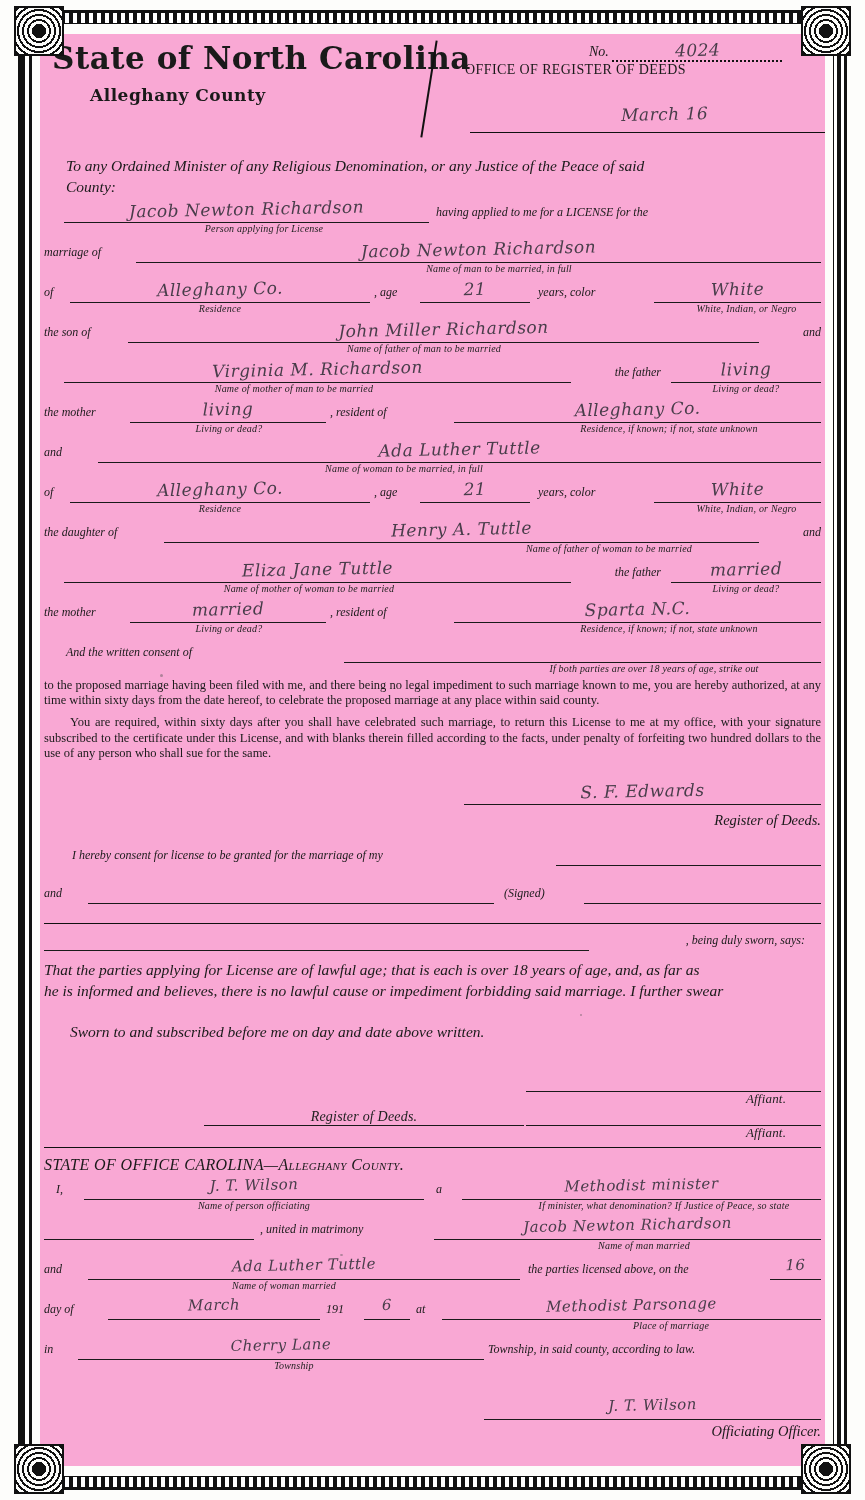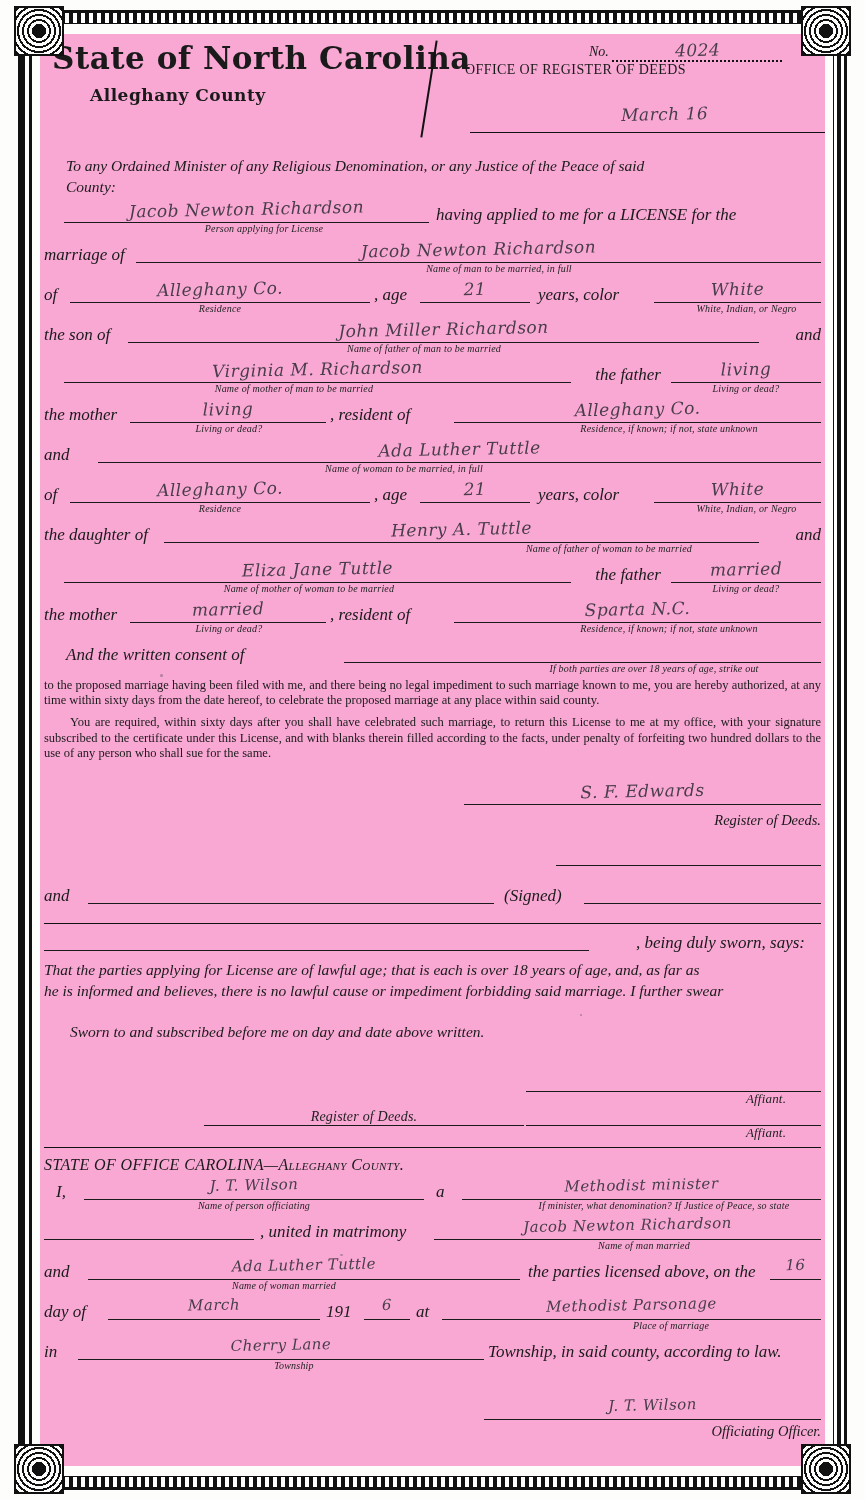--- a/index.html
+++ b/index.html
@@ -133,21 +133,21 @@
     margin: 0 4px;
   }
   .row {
     position: relative;
     margin: 0 4px;
     height: 42px;
   }
   .lbl {
     position: absolute;
     font-style: italic;
-    font-size: 17px;
+    font-size: 12px;
     top: 3px;
   }
   .line {
     position: absolute;
     border-bottom: 1px solid #1a1a1a;
     height: 20px;
   }
   .cap {
     position: absolute;
     font-size: 10px;
@@ -364,20 +364,21 @@
     <div class="smalltext indent" style="margin-top:6px;">You are required, within sixty days after you shall have celebrated such marriage, to return this License to me at my office, with your signature subscribed to the certificate under this License, and with blanks therein filled according to the facts, under penalty of forfeiting two hundred dollars to the use of any person who shall sue for the same.</div>
 
     <div class="row" style="height:40px;margin-top:10px;">
       <div class="line" style="left:420px; right:0; top:12px;">
         <span class="ink hand lg">S. F. Edwards</span>
       </div>
     </div>
     <div class="right sig-label" style="margin:0 4px;">Register of Deeds.</div>
 
     <div class="row" style="height:38px;margin-top:16px;">
+      <div class="lbl" style="left:28px;">I hereby consent for license to be granted for the marriage of my</div>
       <div class="line" style="left:512px; right:0; top:0;"></div>
     </div>
     <div class="row" style="height:34px;">
       <div class="lbl" style="left:0;">and</div>
       <div class="line" style="left:44px; width:406px; top:0;"></div>
       <div class="lbl" style="left:460px;">(Signed)</div>
       <div class="line" style="left:540px; right:0; top:0;"></div>
     </div>
 
     <hr class="hr">

